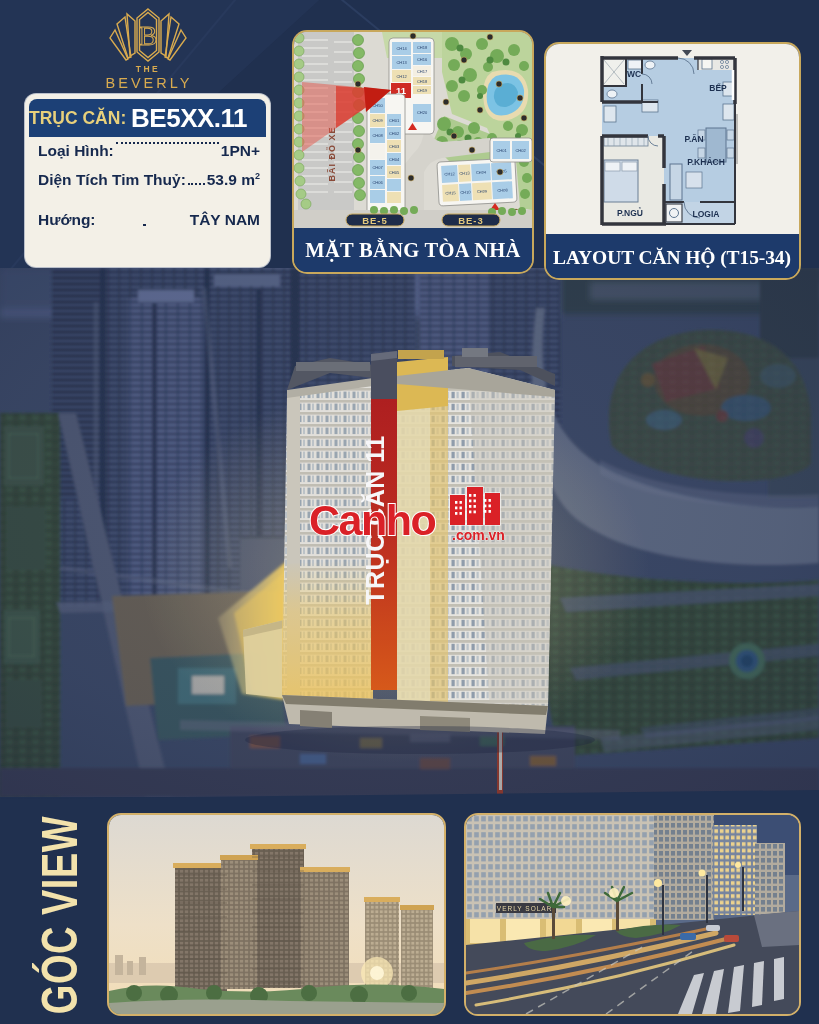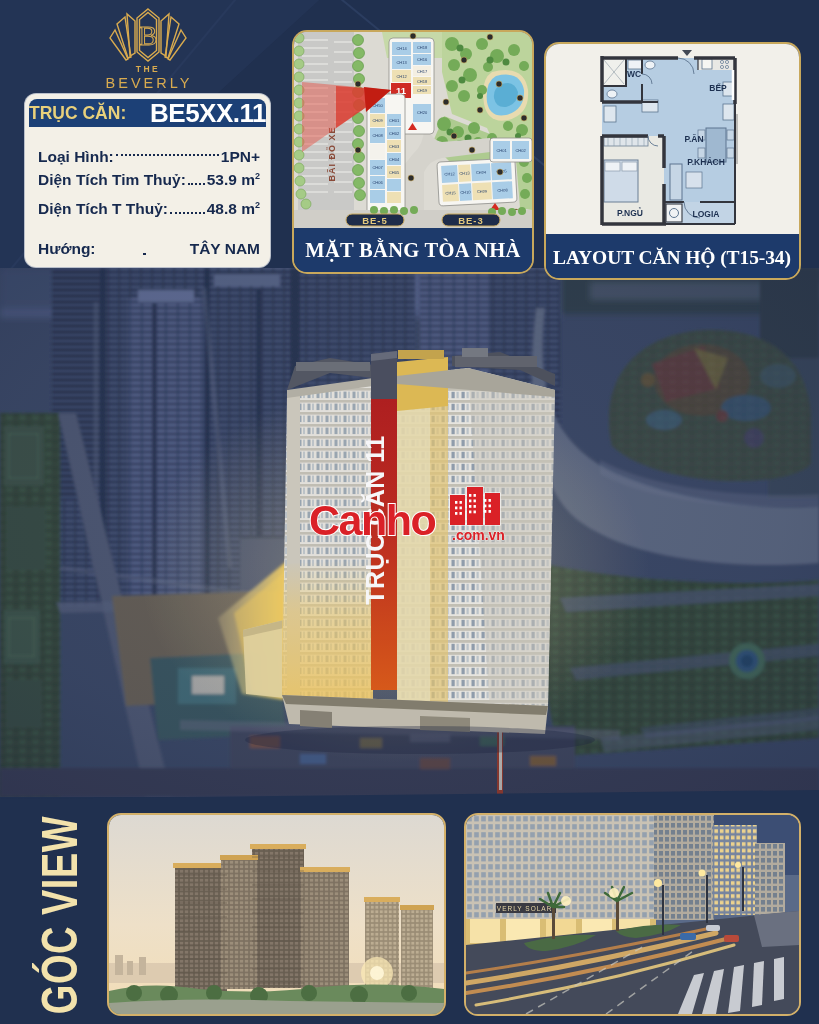--- a/index.html
+++ b/index.html
@@ -316,44 +316,39 @@
     <path d="M93 24 L98 32 L82 54 L80 53 Z"></path>
   </g>
   <text x="60" y="33" font-family="Liberation Serif, serif" font-size="28" fill="none" stroke="#d9ab4f" stroke-width="1" text-anchor="middle" dominant-baseline="middle">B</text>
   <text x="60" y="66" font-size="8.5" font-weight="bold" fill="#d9ab4f" text-anchor="middle" letter-spacing="2.5">THE</text>
   <text x="61" y="82" font-size="14.5" fill="#d9ab4f" text-anchor="middle" letter-spacing="3">BEVERLY</text>
 </svg>
 </div>
 
 <div class="abs" style="left:25px;top:94px;width:245px;height:173px;background:#f3f0e7;border-radius:11px;box-shadow:0 0 0 1px #b9bfca;">
 
-  <div style="position:absolute;left:4px;top:5px;width:237px;height:28px;background:#1c4076;border-radius:8px 8px 0 0;display:flex;align-items:center;justify-content:space-between;white-space:nowrap;">
+  <div style="position:absolute;left:4px;top:5px;width:237px;height:38px;background:#1c4076;border-radius:8px 8px 0 0;display:flex;align-items:center;justify-content:flex-start;white-space:nowrap;">
     <span style="color:#e8d07b;font-weight:bold;font-size:17.5px;">TRỤC CĂN:&nbsp;</span>
         <span style="color:#ffffff;font-weight:bold;font-size:26px;letter-spacing:-0.5px;">BE5XX.11</span>
   </div>
 
   <div style="position:absolute;left:13px;top:48px;width:222px;color:#16294e;font-size:15.5px;font-weight:bold;white-space:nowrap;">
 
-    <div style="display:flex;align-items:center;height:29px;">
+    <div style="display:flex;align-items:flex-start;height:29px;">
           <span>Loại Hình:</span>
           <span style="flex:1;border-bottom:2px dotted #16294e;margin:0 2px 3px 2px;"></span>
           <span>1PN+</span>
         </div>
 
     <div style="display:flex;align-items:baseline;height:29px;">
           <span>Diện Tích Tim Thuỷ:</span>
           <span style="flex:1;border-bottom:2px dotted #16294e;margin:0 2px 3px 2px;"></span>
           <span>53.9 m<sup style="font-size:9px;">2</sup></span>
         </div>
 
-    <div style="display:flex;align-items:baseline;height:29px;">
-          <span>Diện Tích T Thuỷ:</span>
-          <span style="flex:1;border-bottom:2px dotted #16294e;margin:0 2px 3px 2px;"></span>
-          <span>48.8 m<sup style="font-size:9px;">2</sup></span>
-        </div>
 
     <div style="display:flex;align-items:flex-end;height:29px;gap:45px;">
           <span>Hướng:</span>
           <span style="flex:1;border-bottom:2px dotted #16294e;margin:0 2px 3px 2px;"></span>
           <span>TÂY NAM</span>
         </div>
   </div>
 </div>
 
 <div class="abs" style="left:294px;top:32px;width:238px;height:240px;border-radius:13px;overflow:hidden;box-shadow:0 0 0 2px #c8a85c;">

